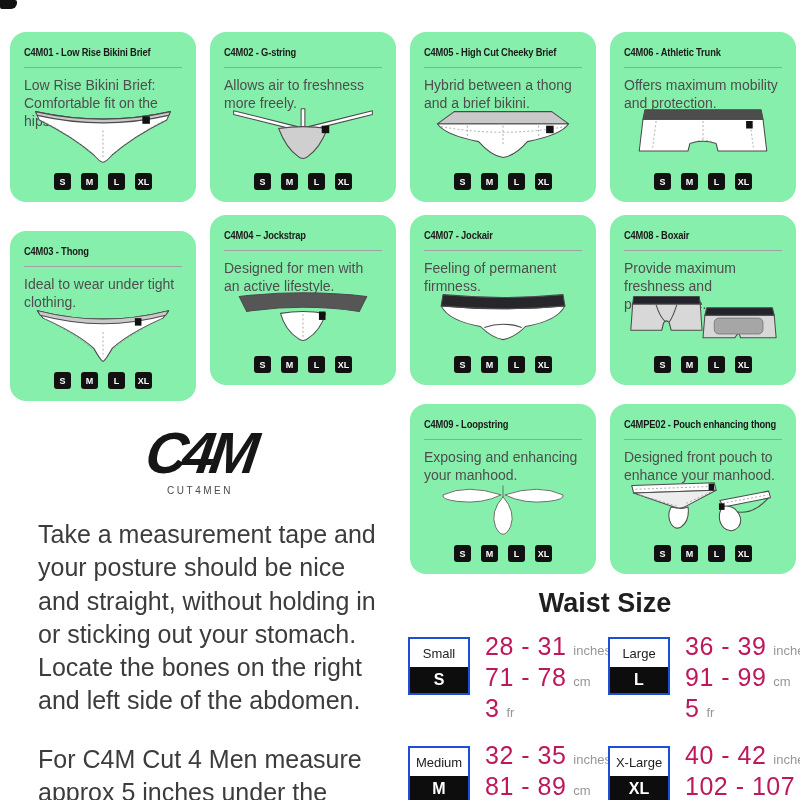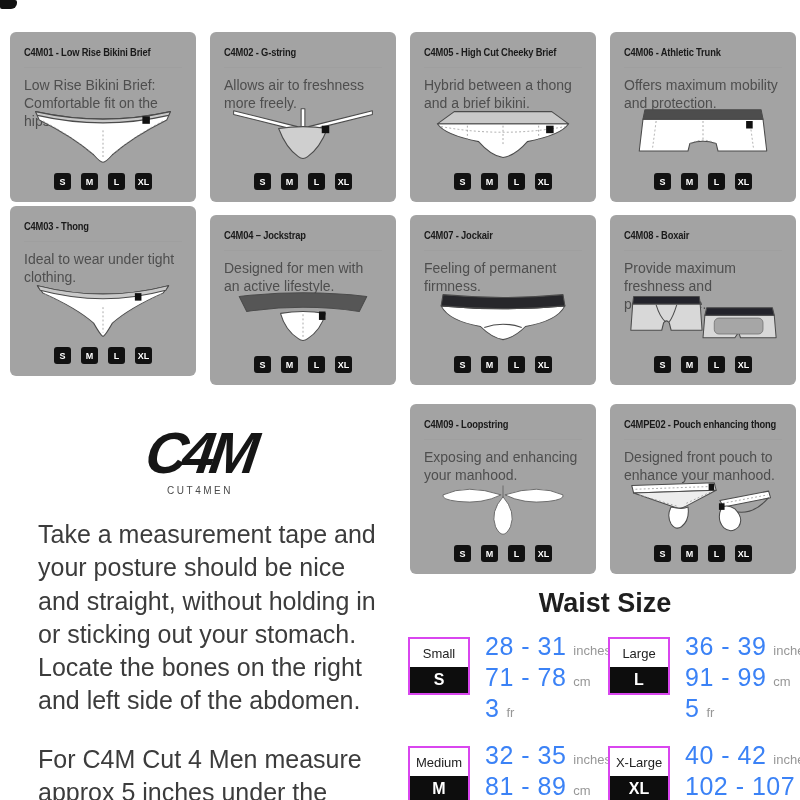--- a/index.html
+++ b/index.html
@@ -7,21 +7,21 @@
     width:800px; height:800px; position:relative; overflow:hidden;
     background:#ffffff; font-family:"Liberation Sans", sans-serif;
   }
   .corner-mark {
     position:absolute; top:0; left:0; width:17px; height:9px;
     background:#111; border-radius:0 2px 6px 2px;
   }
   
   .card {
     position:absolute; width:186px; height:170px; box-sizing:border-box;
-    background:#a3a3a3; border-radius:6px; padding:14px 14px 12px;
+    background:#86efac; border-radius:16px; padding:14px 14px 12px;
   }
   .card-title {
     font-size:11px; font-weight:bold; color:#1a1a1a; white-space:nowrap;
     letter-spacing:-0.2px; transform:scaleX(0.85); transform-origin:left center;
   }
   .card-sep { border:none; border-top:1px solid #9f9f9f; margin:9px 0 8px; }
   .card-desc { font-size:14px; color:#4e4e4e; line-height:1.3; }
   .illus { position:absolute; bottom:36px; left:50%; transform:translateX(-50%); }
   .sizes {
     position:absolute; bottom:12px; left:0; right:0;
@@ -43,32 +43,32 @@
   .instructions {
     position:absolute; left:38px; top:518px; width:346px;
     font-size:25px; line-height:1.33; color:#3c3c3c;
   }
   .instructions p { margin:0 0 25px; }
   
   .waist { position:absolute; left:408px; top:588px; width:392px; }
   .waist-heading { margin:0 0 18px 2px; font-size:27px; font-weight:700; color:#1f1f1f;text-align:center; }
   .waist-grid { display:grid; grid-template-columns:200px 192px; row-gap:20px; }
   .entry { display:flex; }
-  .size-box { width:58px; height:54px; border:2px solid #d946ef; background:#fff; flex:none; }
+  .size-box { width:58px; height:54px; border:2px solid #1d4ed8; background:#fff; flex:none; }
   .size-box-name {
     height:28px; display:flex; align-items:center; justify-content:center;
     font-size:13px; color:#222;
   }
   .size-box-letter {
     height:26px; background:#0d0d0d; color:#fff; display:flex; align-items:center;
     justify-content:center; font-size:16px; font-weight:bold;
   }
   .vals { margin-left:15px; margin-top:-4px; }
   .val-line { display:flex; align-items:baseline; line-height:26px; white-space:nowrap; }
-  .num { font-size:25px; color:#3b82f6; letter-spacing:0.5px; }
+  .num { font-size:25px; color:#be185d; letter-spacing:0.5px; }
   .unit { font-size:13px; color:#979797; margin-left:7px; }
   
   svg .ln   { stroke:#4b4b4b; stroke-width:1.1; stroke-linejoin:round; }
   svg .dash { stroke:#9a9a9a; stroke-width:0.9; stroke-dasharray:2 2.4; fill:none; }
 </style>
 </head>
 <body>
 
 <div class="corner-mark"></div>
 
@@ -146,21 +146,21 @@
     <rect x="126" y="16" width="7" height="8" fill="#111"></rect>
   </svg>
   <div class="sizes">
     <div class="size-btn">S</div>
     <div class="size-btn">M</div>
     <div class="size-btn">L</div>
     <div class="size-btn">XL</div>
   </div>
 </div>
 
-<div class="card" style="left:10px;top:206px">
+<div class="card" style="left:10px;top:231px">
   <div class="card-title">C4M03 - Thong</div>
   <hr class="card-sep">
   <div class="card-desc">Ideal to wear under tight clothing.</div>
   <svg class="illus" width="150" height="60" viewBox="0 0 160 64">
     <path class="ln" d="M10 6 Q80 24 150 6 L144 14 Q108 30 90 46 Q82 60 80 60 Q78 60 70 46 Q52 30 16 14 Z" fill="#fff"></path>
     <path class="ln" d="M10 6 Q80 24 150 6 L147 11 Q80 29 13 11 Z" fill="#c9c9c9"></path>
     <path class="dash" d="M80 29 V56"></path>
       <path class="dash" d="M18 15 Q52 32 70 48"></path>
       <path class="dash" d="M142 15 Q108 32 90 48"></path>
     <rect x="114" y="14" width="7" height="8" fill="#111"></rect>

